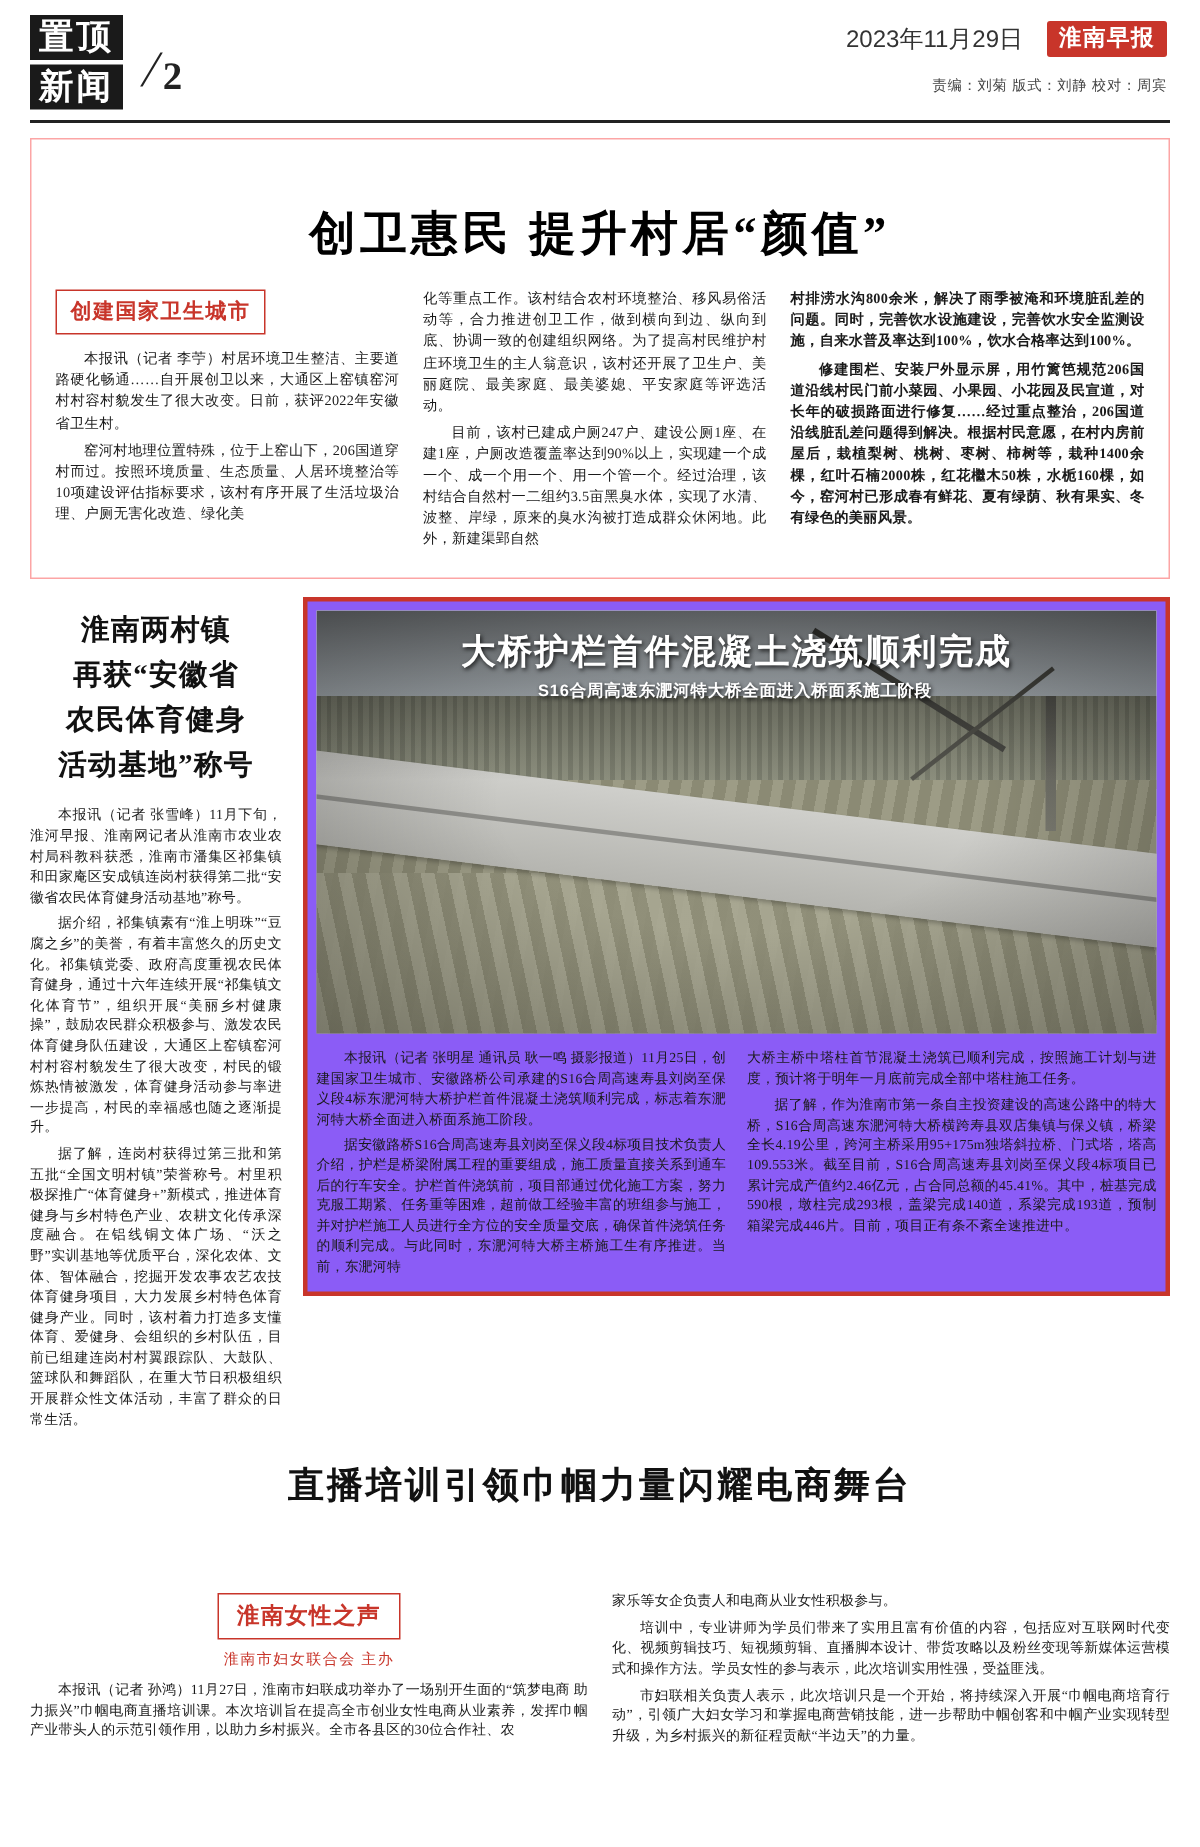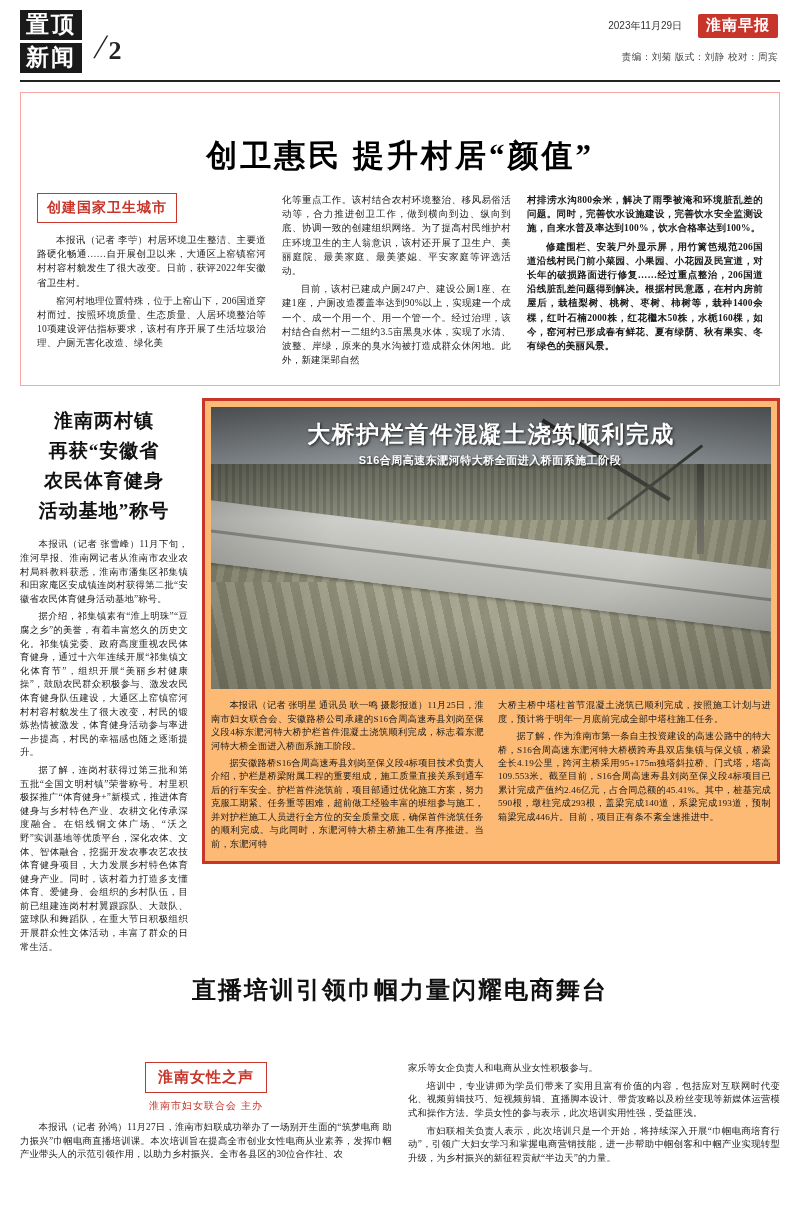--- a/index.html
+++ b/index.html
@@ -74,21 +74,21 @@
     padding-top: 4px;
   }
   .masthead-top-right {
     display: flex;
     align-items: center;
     justify-content: flex-end;
     gap: 16px;
   }
   .issue-date {
     font-family: "Liberation Sans", sans-serif;
-    font-size: 10px;
+    font-size: 16px;
     color: #333;
   }
   .paper-name {
     background: #c8352a;
     color: #fff;
     font-family: "Liberation Sans", sans-serif;
     font-weight: bold;
     font-size: 15px;
     letter-spacing: 1px;
     padding: 2px 8px 3px 8px;
@@ -172,21 +172,21 @@
     letter-spacing: 1px;
     margin: 8px 0 12px 0;
   }
   .left-col .body { font-size: 9.3px; line-height: 13.6px; }
   .right-col {
     flex: 1;
   }
   .photo-box {
     border: 3px solid #c8352a;
     padding: 6px;
-    background: #fdba74;
+    background: #8b5cf6;
   }
   .photo {
     position: relative;
     width: 100%;
     height: 282px;
     overflow: hidden;
     background: linear-gradient(#cfd8de, #b9c4cb 40%, #a9b2a6 60%, #8d9484);
   }
   
   .ph-sky {
@@ -372,21 +372,21 @@
           <div class="ph-tower"></div>
           <div class="ph-crane"></div>
           <div class="ph-crane2"></div>
           <div class="ph-vignette"></div>
           <div class="ph-topfade"></div>
           <div class="photo-title">大桥护栏首件混凝土浇筑顺利完成</div>
           <div class="photo-sub">S16合周高速东淝河特大桥全面进入桥面系施工阶段</div>
         </div>
         <div class="photo-caption-cols">
           <div>
-            <p class="body">本报讯（记者 张明星 通讯员 耿一鸣 摄影报道）11月25日，淮南市妇女联合会、安徽路桥公司承建的S16合周高速寿县刘岗至保义段4标东淝河特大桥护栏首件混凝土浇筑顺利完成，标志着东淝河特大桥全面进入桥面系施工阶段。</p>
+            <p class="body">本报讯（记者 张明星 通讯员 耿一鸣 摄影报道）11月25日，创建国家卫生城市、安徽路桥公司承建的S16合周高速寿县刘岗至保义段4标东淝河特大桥护栏首件混凝土浇筑顺利完成，标志着东淝河特大桥全面进入桥面系施工阶段。</p>
             <p class="body">据安徽路桥S16合周高速寿县刘岗至保义段4标项目技术负责人介绍，护栏是桥梁附属工程的重要组成，施工质量直接关系到通车后的行车安全。护栏首件浇筑前，项目部通过优化施工方案，努力克服工期紧、任务重等困难，超前做工经验丰富的班组参与施工，并对护栏施工人员进行全方位的安全质量交底，确保首件浇筑任务的顺利完成。与此同时，东淝河特大桥主桥施工生有序推进。当前，东淝河特</p>
           </div>
           <div>
             <p class="body noindent">大桥主桥中塔柱首节混凝土浇筑已顺利完成，按照施工计划与进度，预计将于明年一月底前完成全部中塔柱施工任务。</p>
             <p class="body">据了解，作为淮南市第一条自主投资建设的高速公路中的特大桥，S16合周高速东淝河特大桥横跨寿县双店集镇与保义镇，桥梁全长4.19公里，跨河主桥采用95+175m独塔斜拉桥、门式塔，塔高109.553米。截至目前，S16合周高速寿县刘岗至保义段4标项目已累计完成产值约2.46亿元，占合同总额的45.41%。其中，桩基完成590根，墩柱完成293根，盖梁完成140道，系梁完成193道，预制箱梁完成446片。目前，项目正有条不紊全速推进中。</p>
           </div>
         </div>
       </div>
     </div>
   </div>

